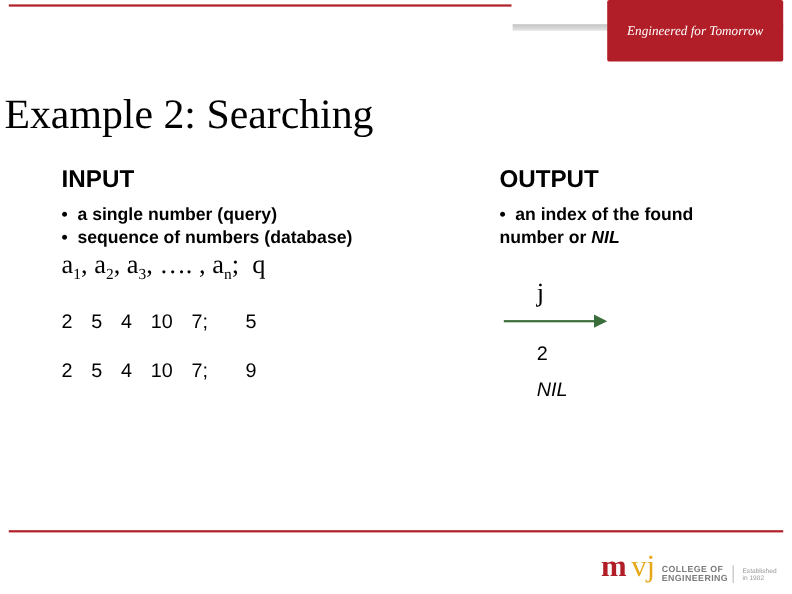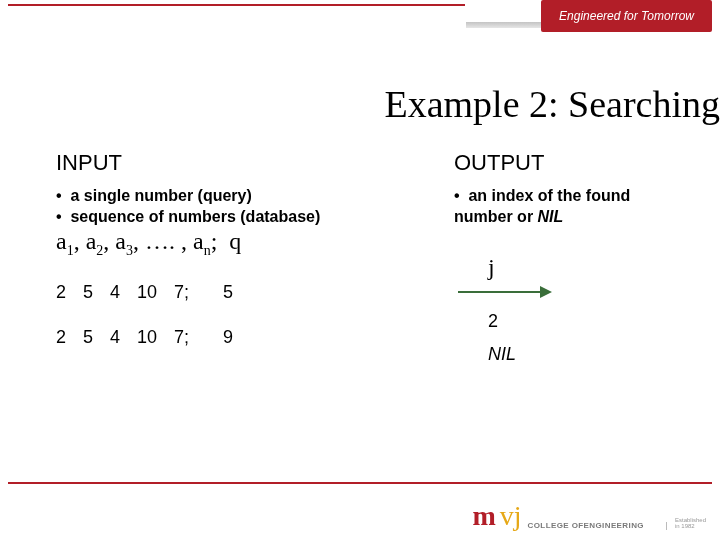--- a/index.html
+++ b/index.html
@@ -32,63 +32,64 @@
   }
   .topbar .badge {
     position: absolute;
     right: 8px;
     top: 0;
     height: 24px;
     background: #b21e28;
     color: #fff;
     font-size: 12px;
     font-style: italic;
-    padding: 4px 18px;
+    padding: 16px 18px;
     display: flex;
     align-items: center;
     border-radius: 2px;
+    font-family: Liberation Serif, serif;
   }
   .topbar .badge-shadow {
     position: absolute;
     right: 8px;
     top: 22px;
     height: 6px;
     width: 246px;
     background: linear-gradient(#888, #ccc);
     opacity: 0.5;
   }
 
   
   .title {
     position: absolute;
     top: 82px;
     left: 4px;
     right: 0;
-    text-align: right;
+    text-align: left;
     font-family: "Times New Roman", Times, serif;
     font-size: 38px;
     font-weight: normal;
   }
 
   
   .body-cols {
     position: absolute;
     top: 150px;
     left: 56px;
     right: 56px;
     display: flex;
     flex-direction: row;
     justify-content: space-between;
   }
   .col-input  { width: 320px; }
   .col-output { width: 210px; margin-left: 44px; }
 
   .col-head {
     font-size: 22px;
-    font-weight: normal;
+    font-weight: bold;
     margin-bottom: 10px;
   }
 
   .desc {
     font-size: 16px;
     font-weight: bold;
     line-height: 1.3;
   }
   .desc .row { display: block; }
   .desc .bullet { display: inline-block; width: 10px; }
@@ -178,27 +179,28 @@
   .logo-v {
     font-family: Georgia, "Times New Roman", serif;
     font-size: 28px;
     font-weight: normal;
     color: #e6a817;
     line-height: 1;
     margin-right: 2px;
   }
   .logo-text {
     display: flex;
+    flex-direction: column;
     line-height: 1;
     font-size: 8px;
     color: #7a7a7a;
     font-weight: bold;
     letter-spacing: 0.4px;
     border-right: 1px solid #bbb;
-    padding-right: 22px;
+    padding-right: 4px;
     margin-right: 4px;
   }
   .logo-est {
     font-size: 6px;
     color: #999;
     line-height: 1.1;
   }
 </style>
 </head>
 <body>

